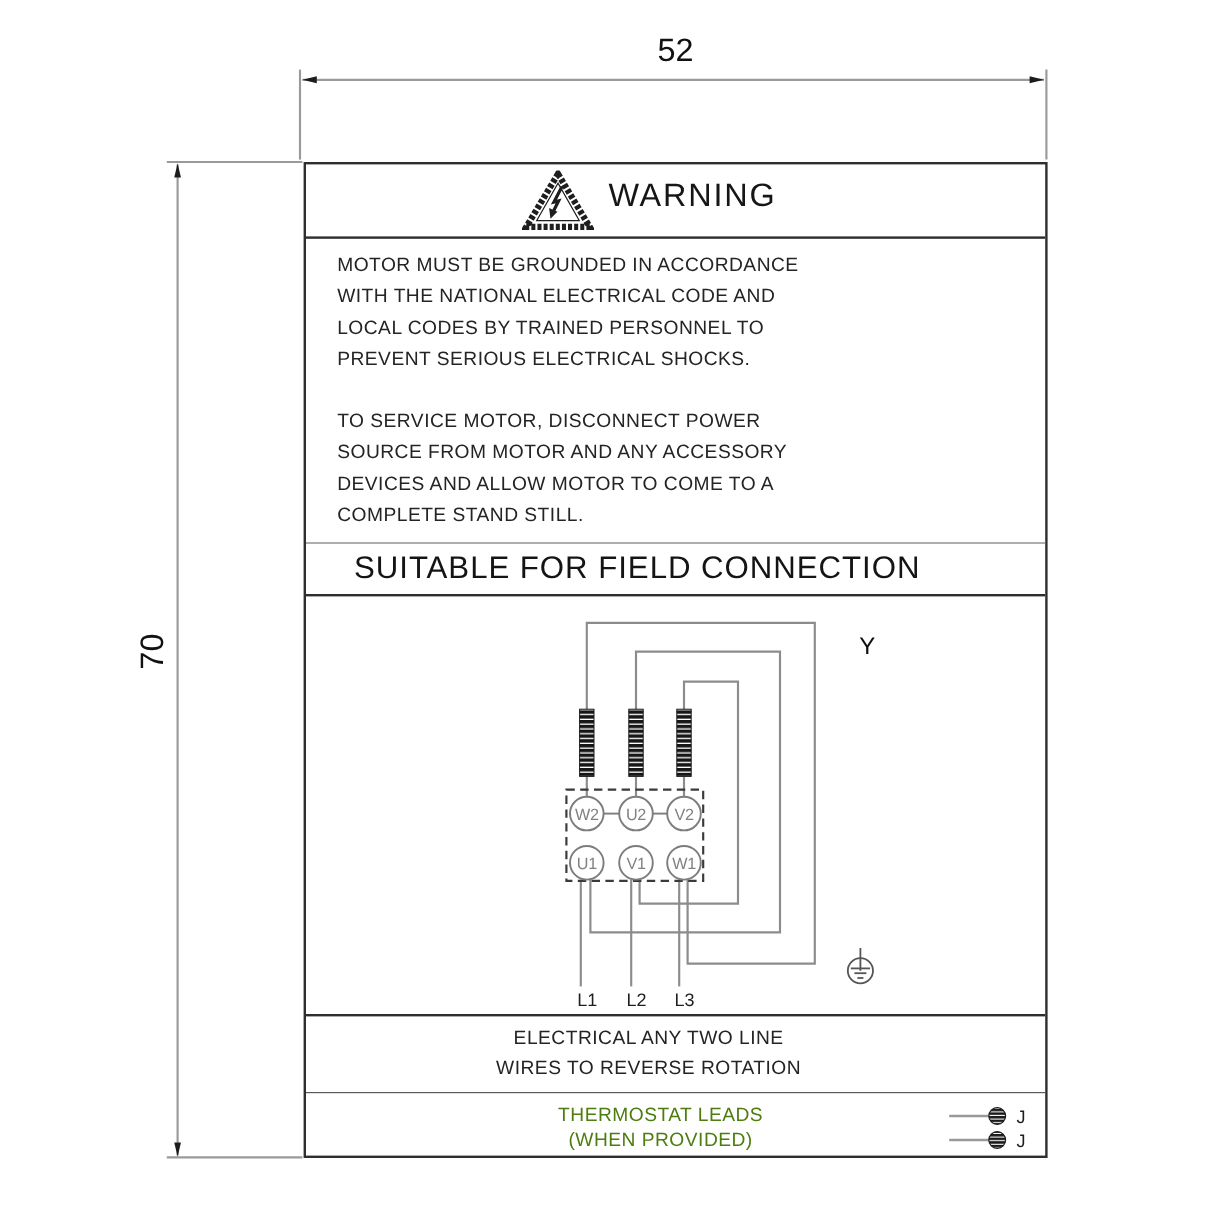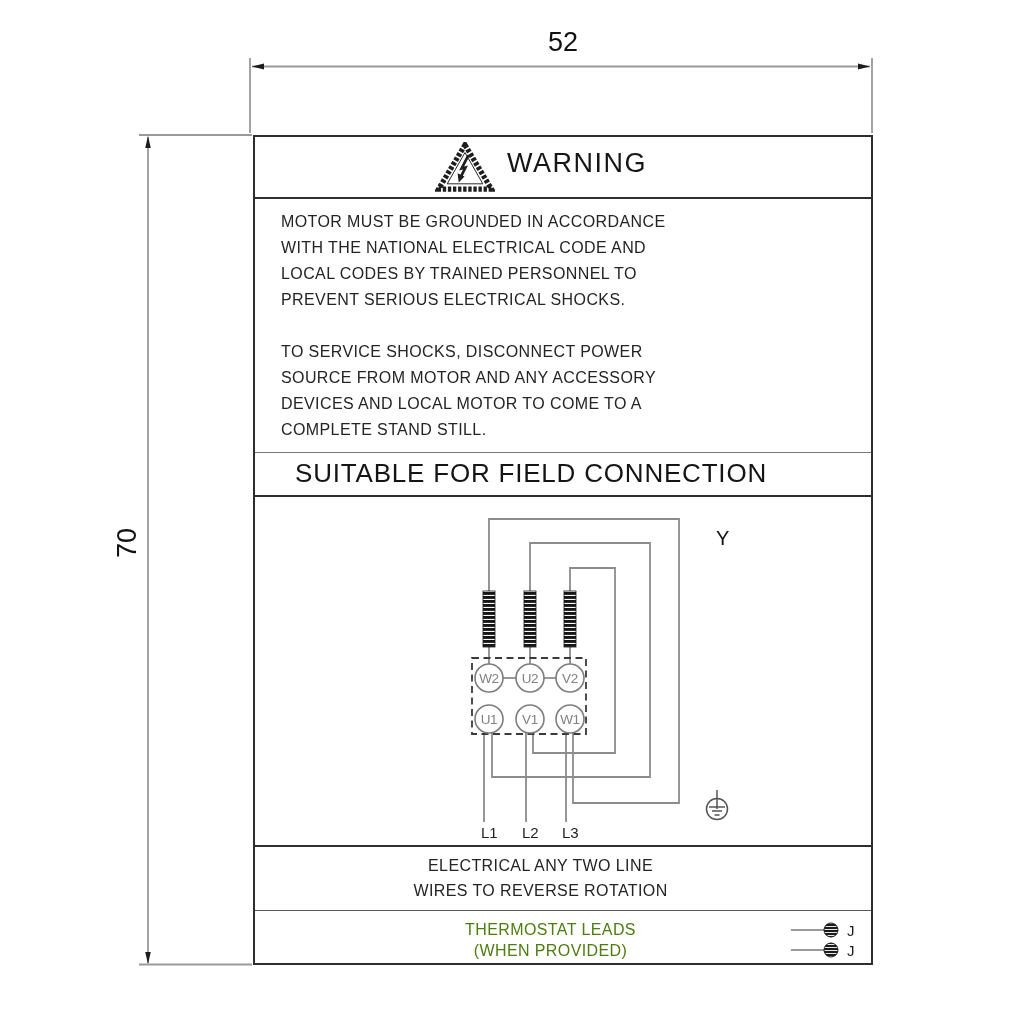--- a/index.html
+++ b/index.html
@@ -63,23 +63,23 @@
     </div>
 
     <div class="row" id="row-body">
       <div>
         <div class="body-line">MOTOR MUST BE GROUNDED IN ACCORDANCE</div>
         <div class="body-line">WITH THE NATIONAL ELECTRICAL CODE AND</div>
         <div class="body-line">LOCAL CODES BY TRAINED PERSONNEL TO</div>
         <div class="body-line">PREVENT SERIOUS ELECTRICAL SHOCKS.</div>
       </div>
       <div class="para2">
-        <div class="body-line">TO SERVICE SHOCKS, DISCONNECT POWER</div>
+        <div class="body-line">TO SERVICE MOTOR, DISCONNECT POWER</div>
         <div class="body-line">SOURCE FROM MOTOR AND ANY ACCESSORY</div>
-        <div class="body-line">DEVICES AND LOCAL MOTOR TO COME TO A</div>
+        <div class="body-line">DEVICES AND ALLOW MOTOR TO COME TO A</div>
         <div class="body-line">COMPLETE STAND STILL.</div>
       </div>
     </div>
 
     <div class="row" id="row-suitable">
       <span class="suitable-title">SUITABLE FOR FIELD CONNECTION</span>
     </div>
 
     <div class="row" id="row-diagram"></div>
 

